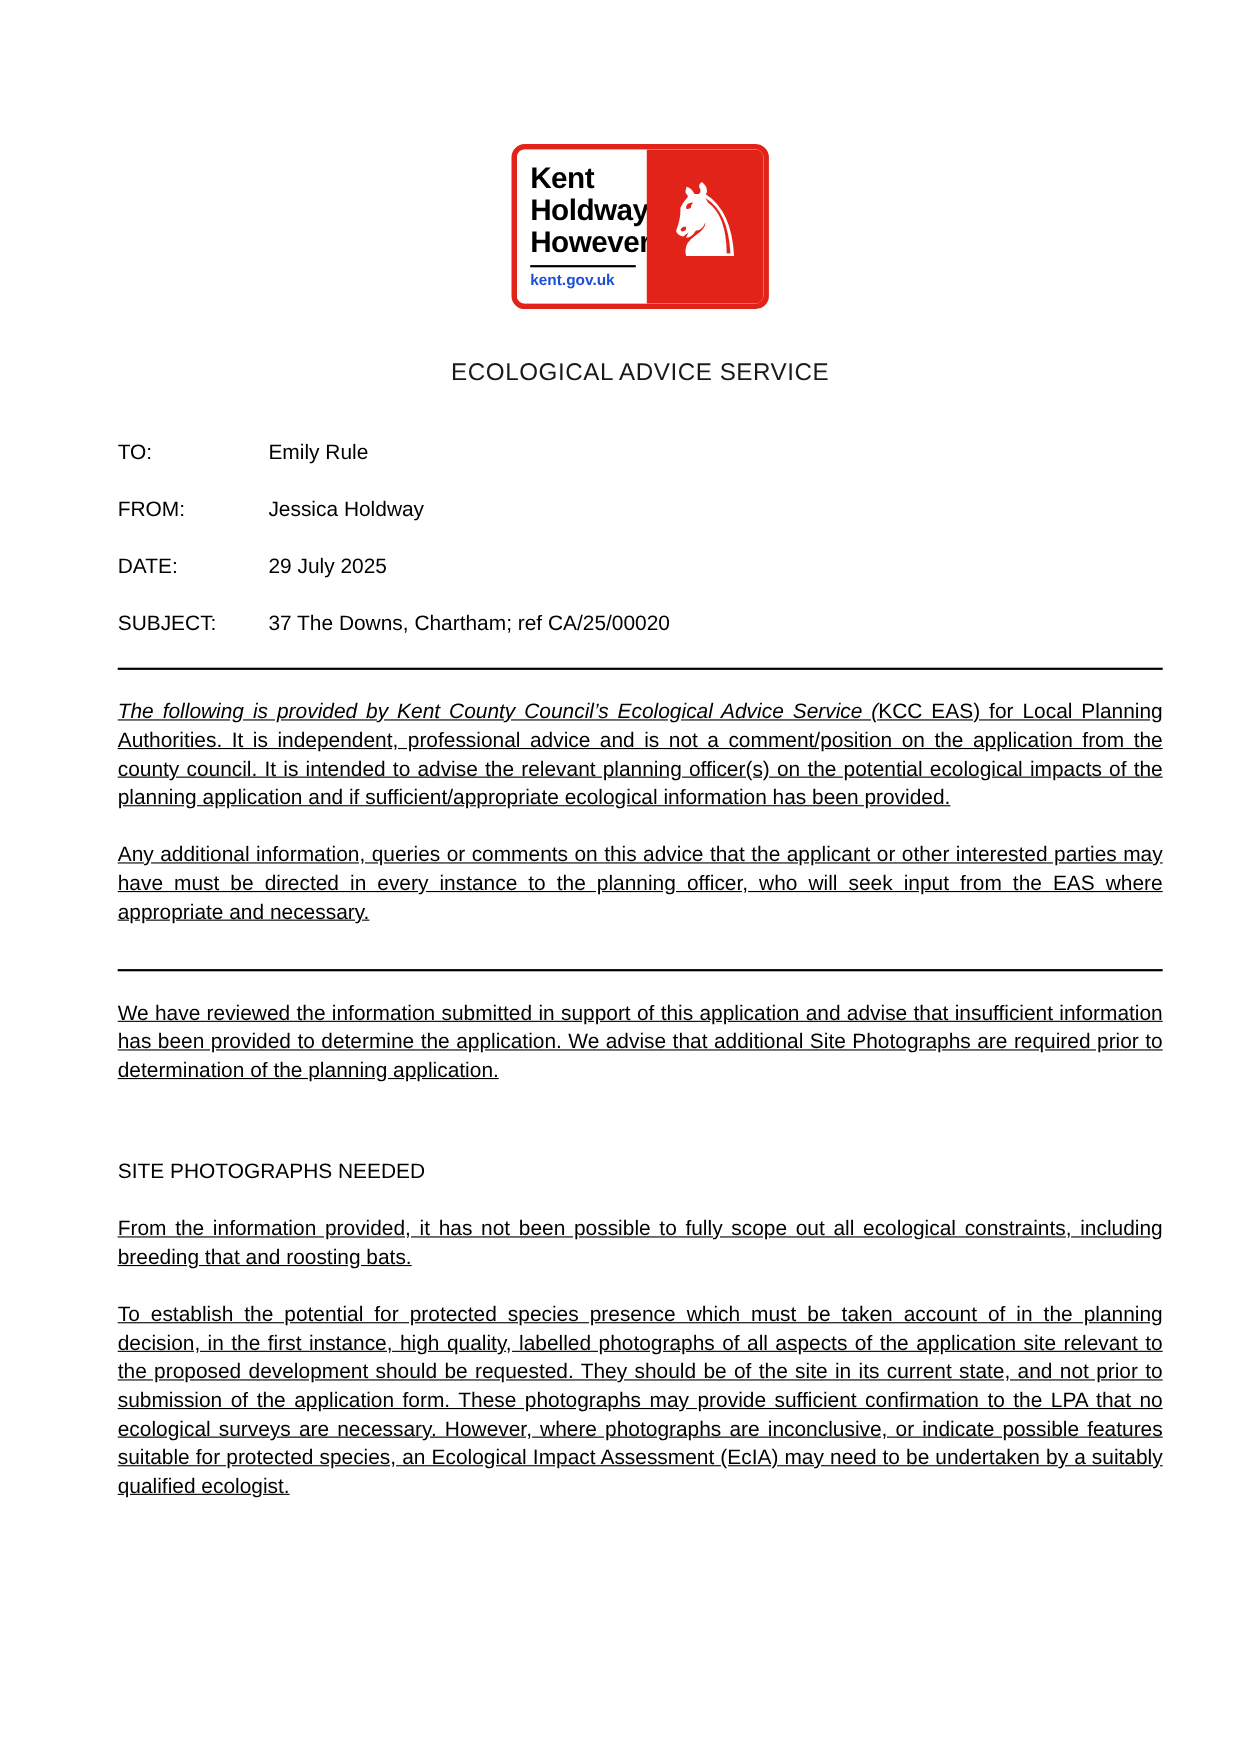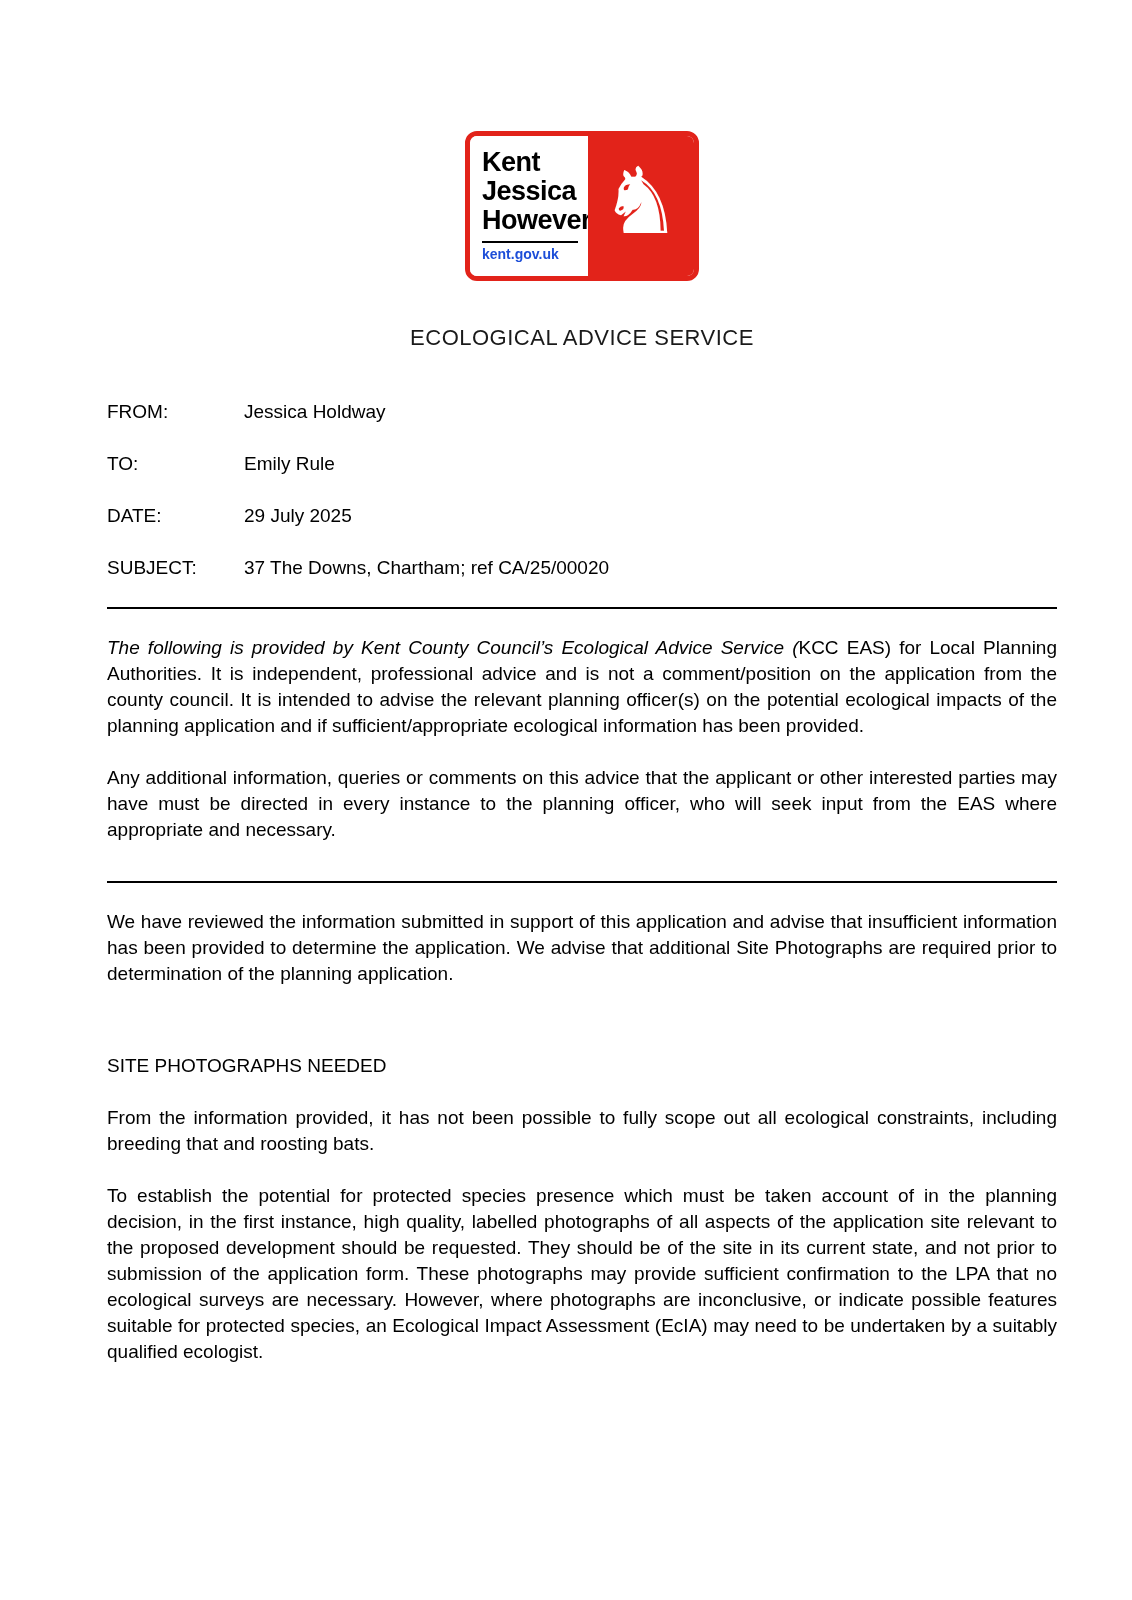--- a/index.html
+++ b/index.html
@@ -81,60 +81,60 @@
   .memo-label { width: 137px; flex: 0 0 137px; }
   .memo-value { flex: 1; }
 
   
   .divider {
     border: none;
     border-top: 2px solid #000;
     margin: 16px 0 0 0;
   }
   .body-copy { font-size: 19px; line-height: 26px; }
-  .body-copy p { text-align: justify; margin-top: 26px; }
+  .body-copy p { text-align: justify; margin-top: 26px; text-decoration: underline; }
   .para-italic { font-style: italic; }
   .section-heading {
     margin-top: 66px;
     font-size: 19px;
     line-height: 26px;
     font-weight: normal;
     text-align: left;
   }
   .mt-lg { margin-top: 38px; }
 </style>
 </head>
 <body>
 
 <div class="page">
 
   <div class="logo-wrap">
     <div class="logo">
       <div class="logo-left">
         <div class="kc-line">Kent</div>
-        <div class="kc-line">Jessica</div>
+        <div class="kc-line">Holdway</div>
         <div class="kc-line">However</div>
         <div class="logo-url">kent.gov.uk</div>
       </div>
       <div class="logo-right">
         <span class="horse">♞</span>
       </div>
     </div>
   </div>
 
   <h1 class="doc-title">ECOLOGICAL ADVICE SERVICE</h1>
 
   <div class="memo">
     <div class="memo-row">
+      <div class="memo-label">TO:</div>
+      <div class="memo-value">Emily Rule</div>
+    </div>
+    <div class="memo-row">
       <div class="memo-label">FROM:</div>
       <div class="memo-value">Jessica Holdway</div>
-    </div>
-    <div class="memo-row">
-      <div class="memo-label">TO:</div>
-      <div class="memo-value">Emily Rule</div>
     </div>
     <div class="memo-row">
       <div class="memo-label">DATE:</div>
       <div class="memo-value">29 July 2025</div>
     </div>
     <div class="memo-row">
       <div class="memo-label">SUBJECT:</div>
       <div class="memo-value">37 The Downs, Chartham; ref CA/25/00020</div>
     </div>
   </div>

